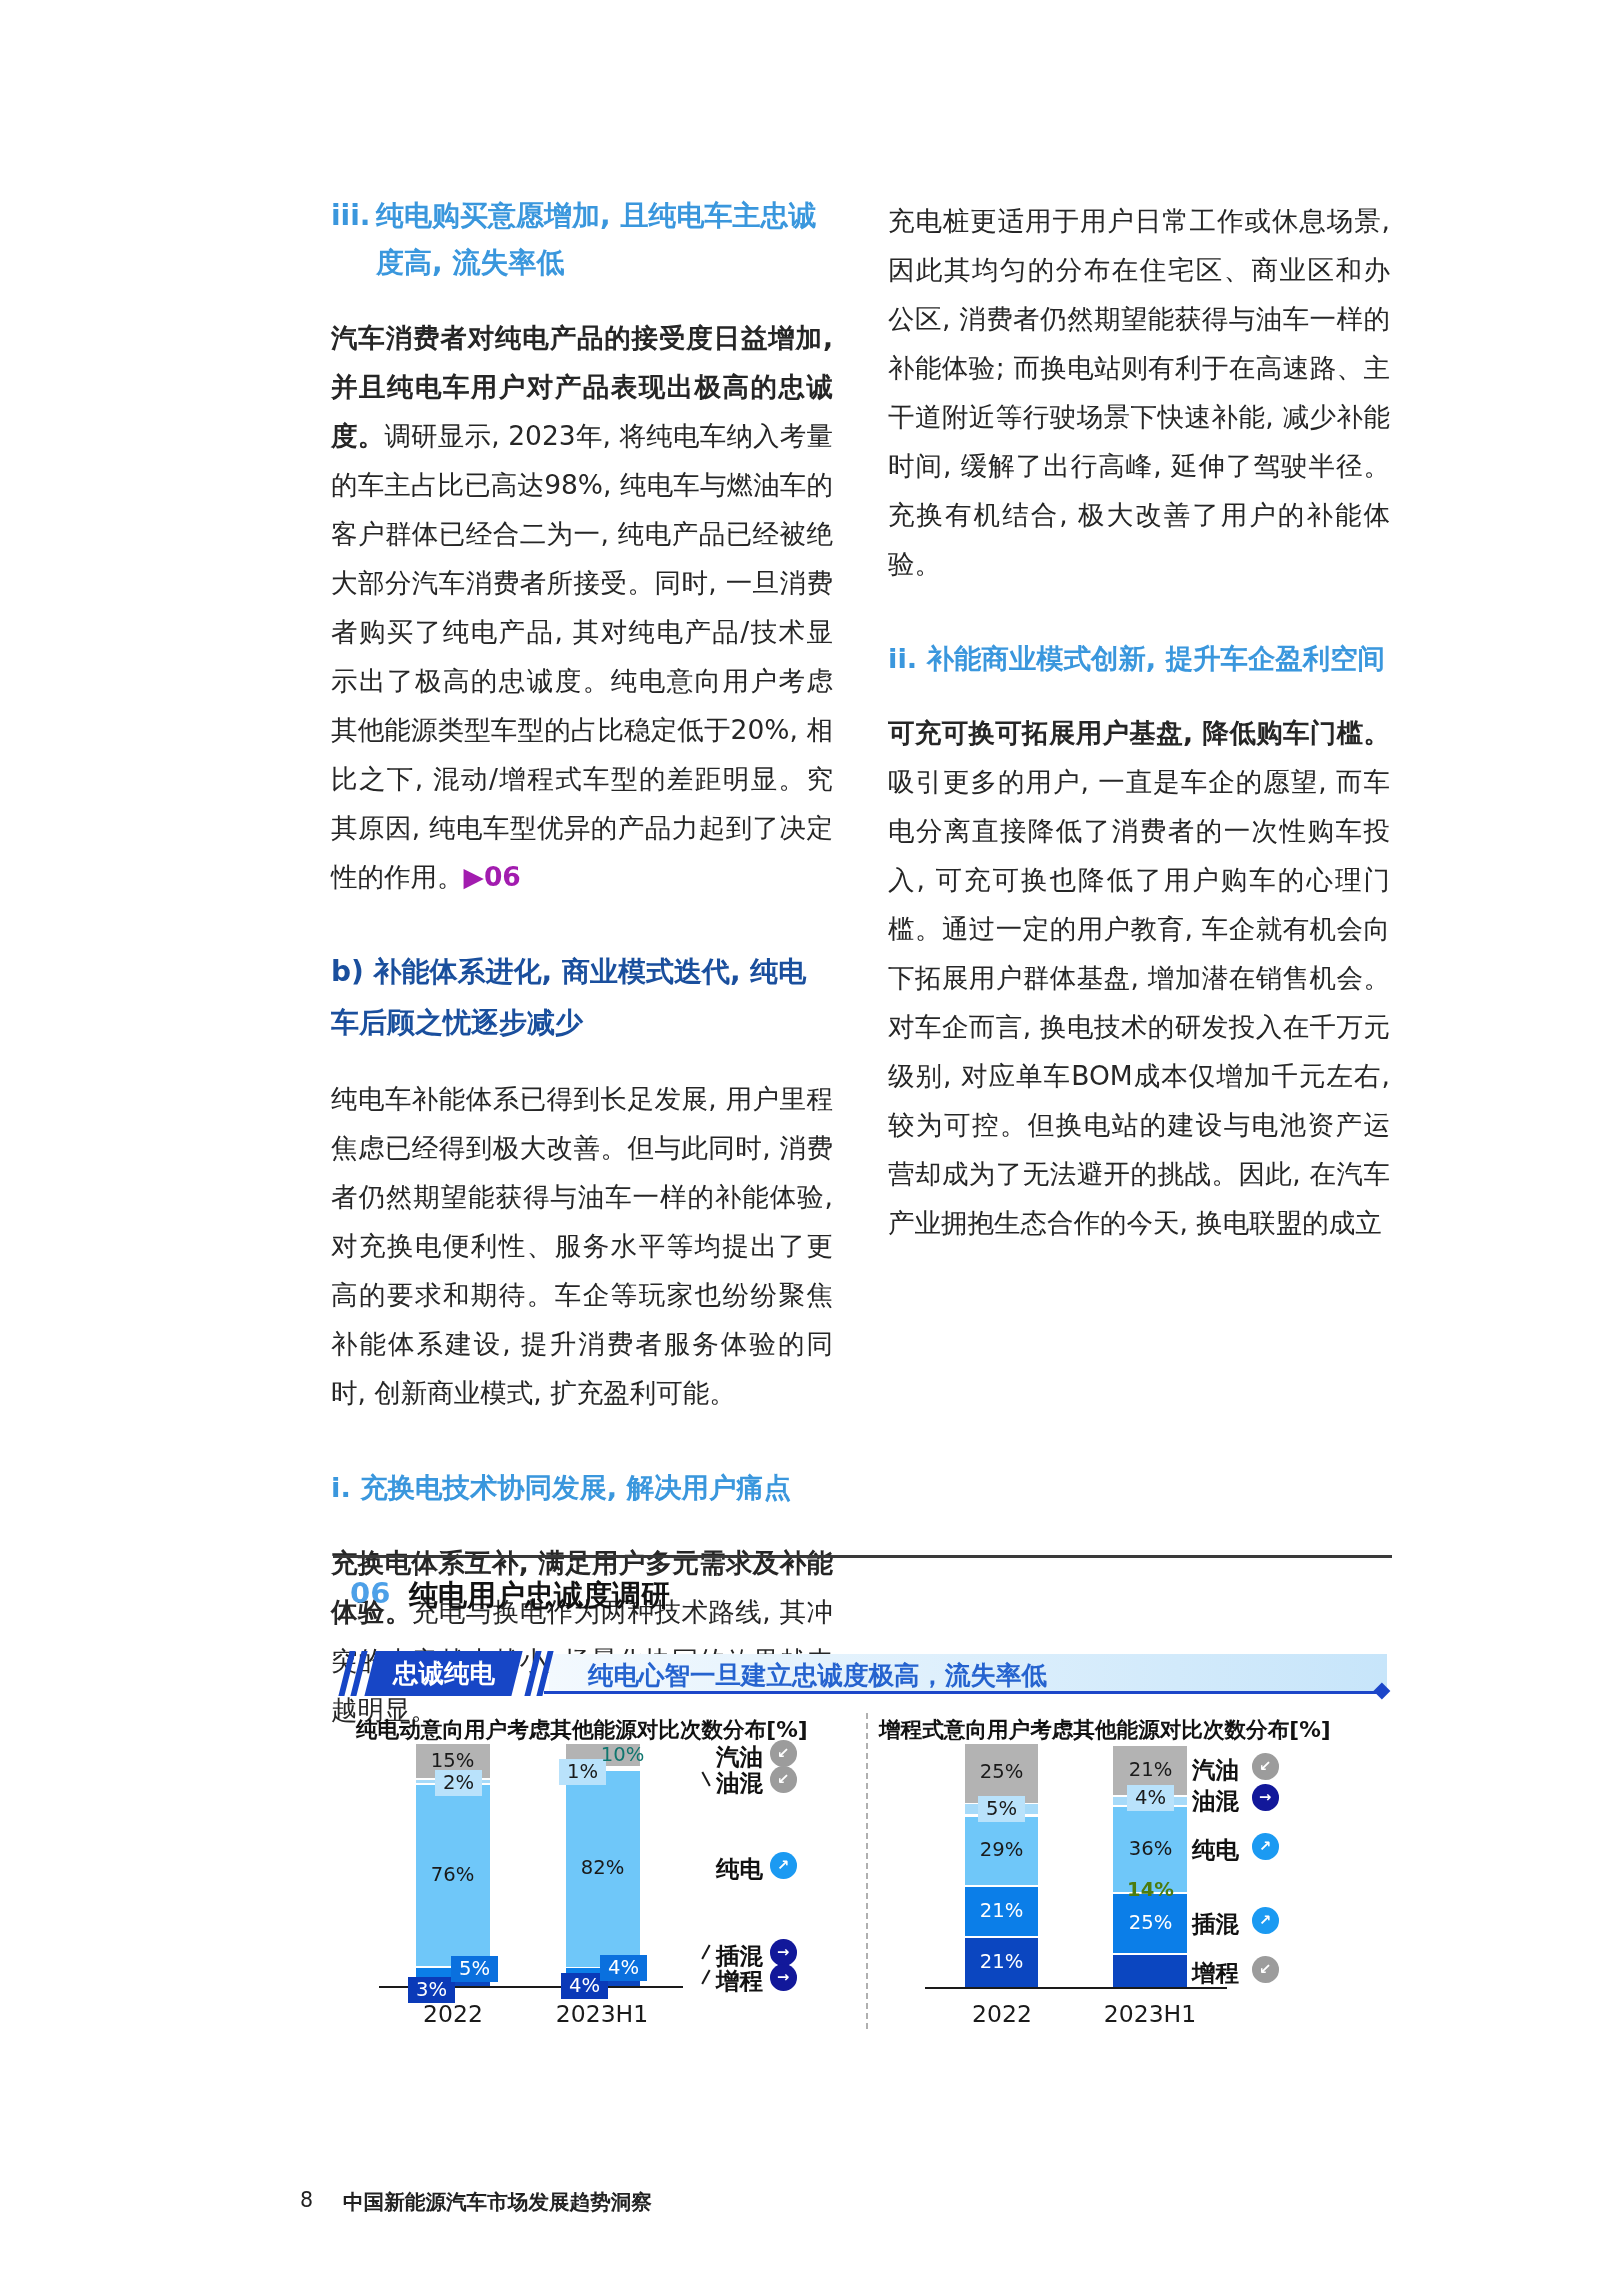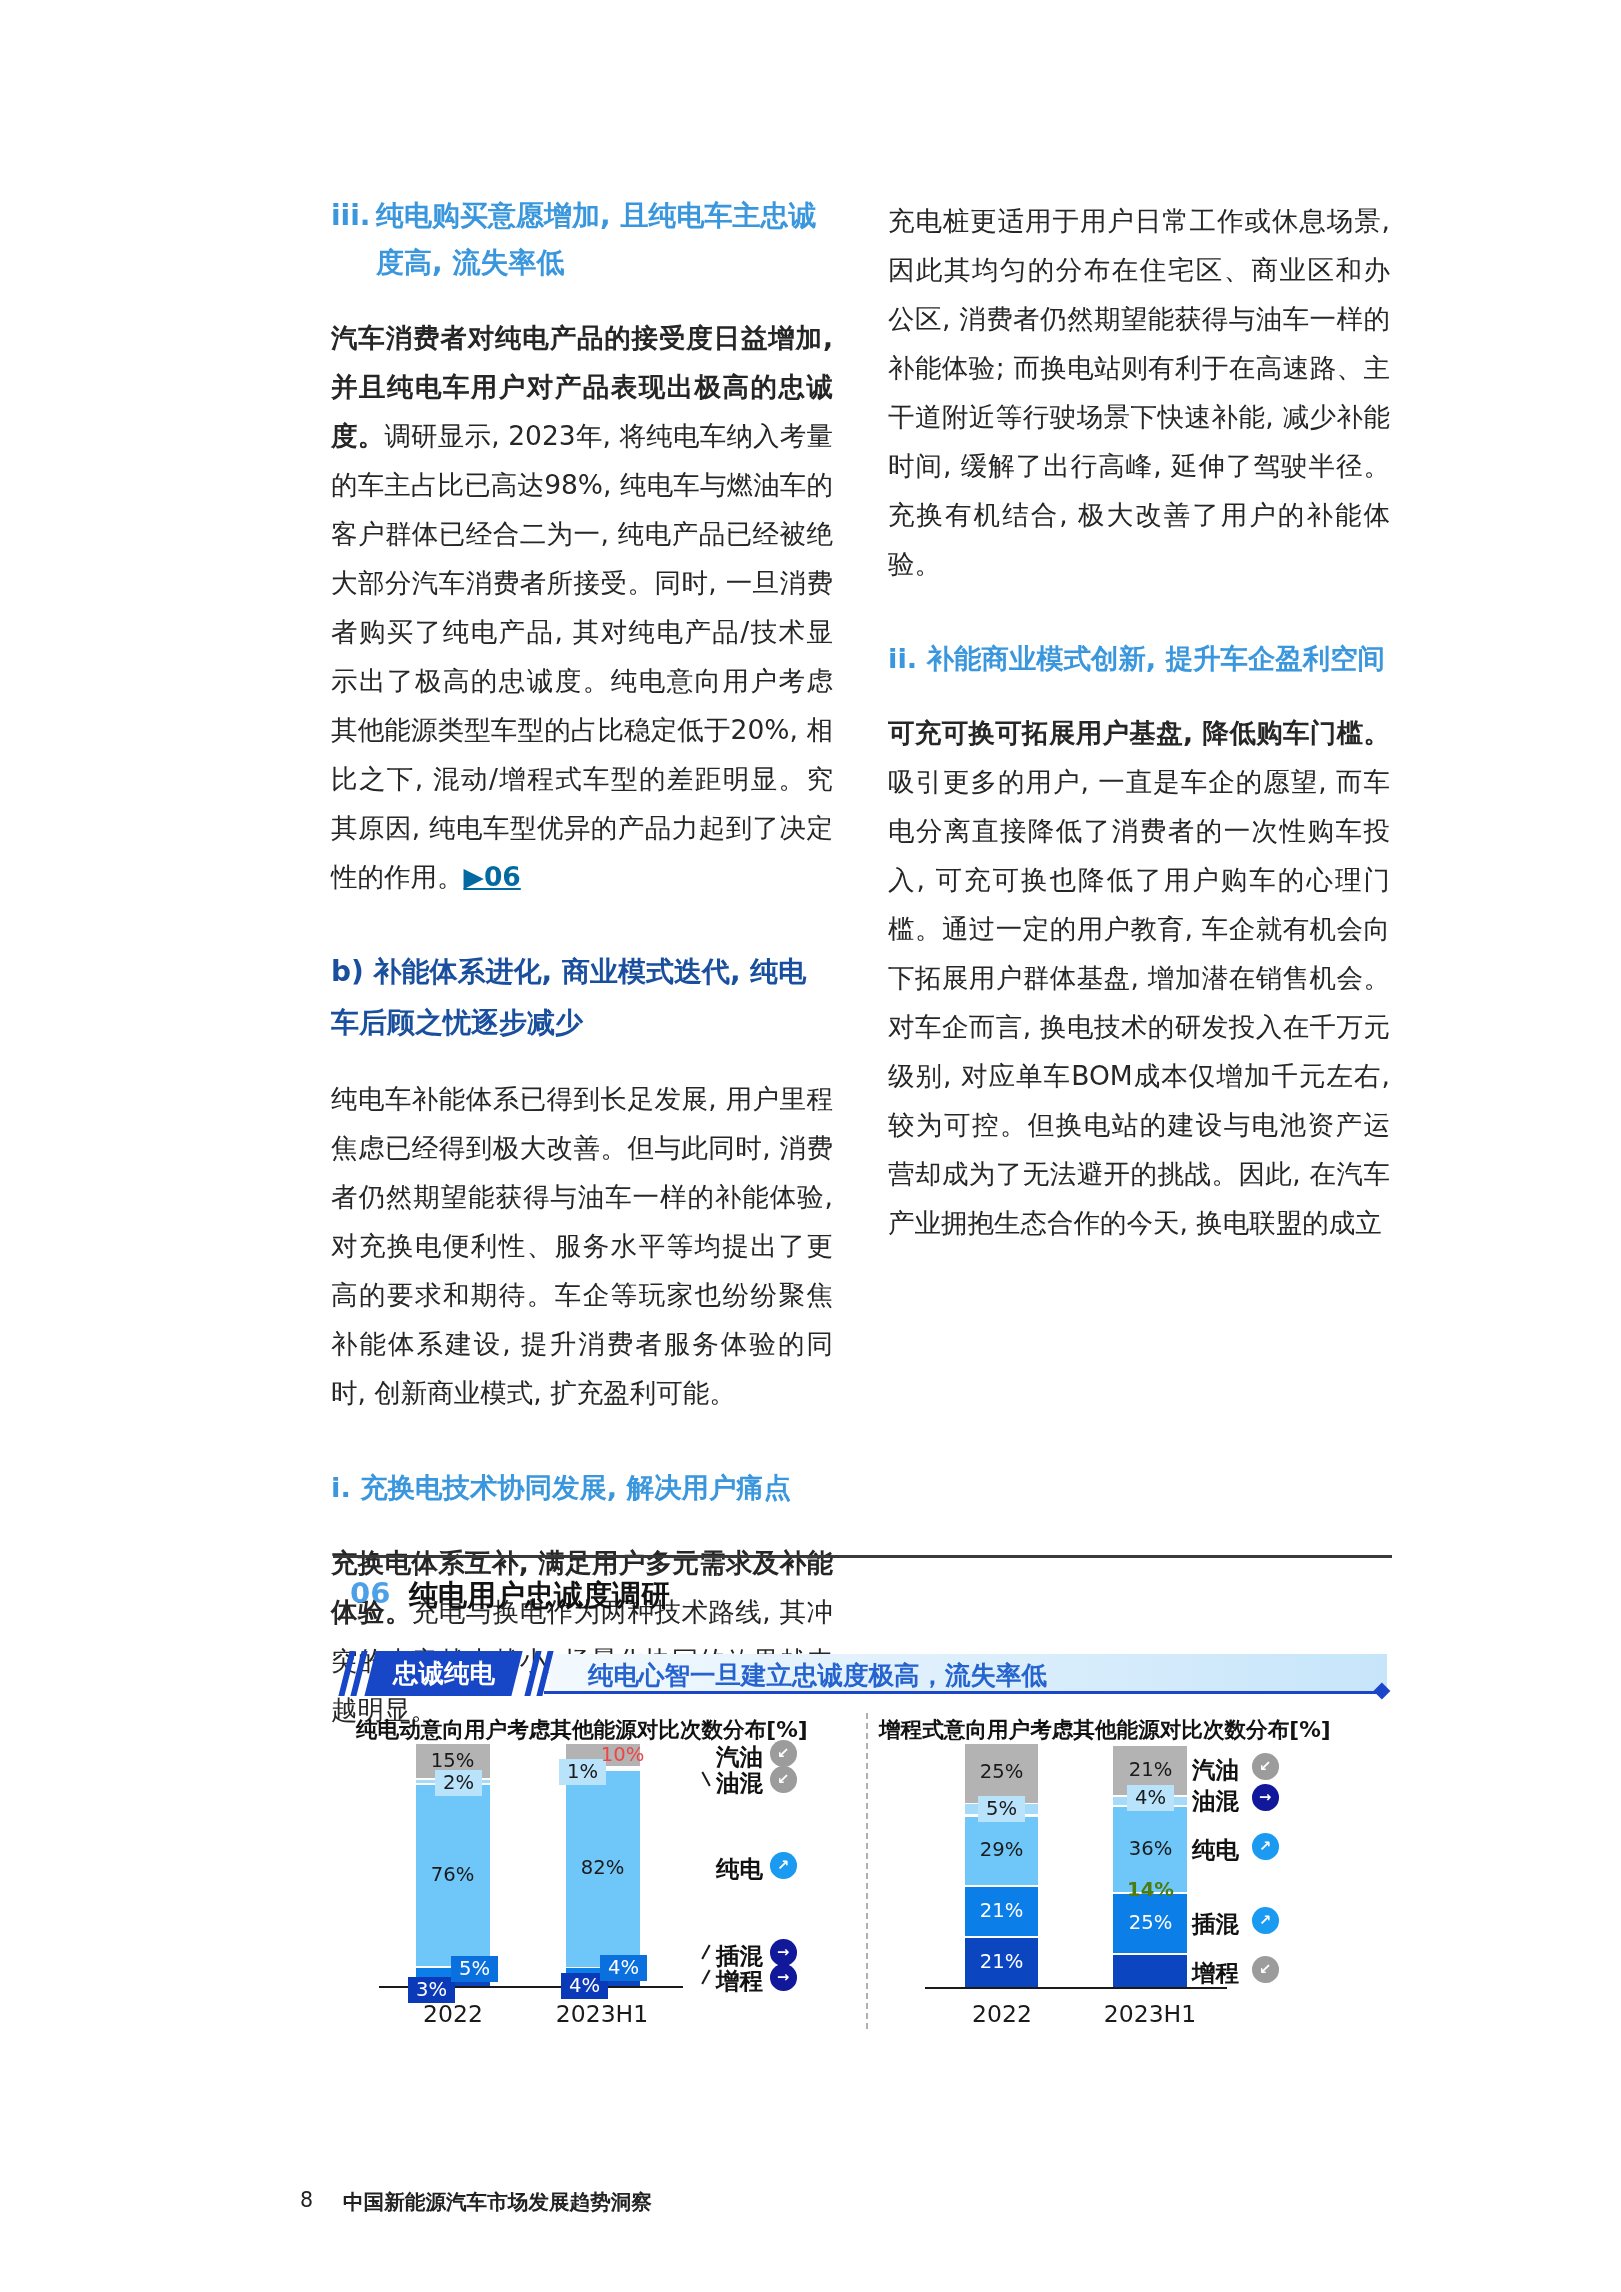--- a/index.html
+++ b/index.html
@@ -12,21 +12,21 @@
   .col-right{left:888px;top:196px;}
   .h-light{color:#3a97dd;font-weight:bold;font-size:28px;line-height:47px;text-align:left;}
   .h-dark{color:#1a4f9d;font-weight:bold;font-size:28px;line-height:51px;margin-top:45px;text-align:left;}
   .h-iii{display:flex;}
   .h-iii .mk{flex:0 0 45px;}
   .h-iii .tx{flex:1;}
   .para{margin-top:27.4px;}
   .para.tight{margin-top:25.5px;}
   .h-sub{margin-top:47px;font-size:27.4px;}
   .bold{font-weight:bold;}
-  .ref{color:#0369a1;font-weight:bold;text-decoration:underline;}
+  .ref{color:#a21caf;font-weight:bold;}
 
   
   .abs{position:absolute;}
   .fig-rule{left:333px;top:1555px;width:1059px;height:2.9px;background:#3a3a3a;}
   .fig-num{left:350px;top:1576px;font-size:29px;font-weight:bold;color:#4da0e8;}
   .fig-title{left:409px;top:1576px;font-size:29px;font-weight:bold;color:#121212;}
 
   .banner-strip{left:549px;top:1654px;width:838px;height:39px;
     background:linear-gradient(to right,#f3f9fe,#c7e5fa);}
   .banner-line{left:544px;top:1691px;width:838px;height:2.9px;background:#1c46c9;}
@@ -125,21 +125,21 @@
       <div class="seg" style="left: 566px; top: 1742px; width: 74px; height: 24px; background: rgb(179, 179, 179);"></div>
       <div class="lblbox" style="left: 408px; top: 1977px; background: rgb(10, 58, 184); color: rgb(255, 255, 255);">3%</div>
       <div class="lblbox" style="left: 451px; top: 1956px; background: rgb(10, 112, 222); color: rgb(255, 255, 255);">5%</div>
       <div class="lbl" style="left: 423px; top: 1863px; color: rgb(26, 26, 26);">76%</div>
       <div class="lblbox" style="left: 435px; top: 1770px; background: rgb(185, 226, 251); color: rgb(26, 26, 26);">2%</div>
       <div class="lbl" style="left: 423px; top: 1749px; color: rgb(26, 26, 26);">15%</div>
       <div class="lblbox" style="left: 561px; top: 1973px; background: rgb(10, 58, 184); color: rgb(255, 255, 255);">4%</div>
       <div class="lblbox" style="left: 600px; top: 1955px; background: rgb(10, 112, 222); color: rgb(255, 255, 255);">4%</div>
       <div class="lbl" style="left: 573px; top: 1856px; color: rgb(26, 26, 26);">82%</div>
       <div class="lblbox" style="left: 559px; top: 1759px; background: rgb(185, 226, 251); color: rgb(26, 26, 26);">1%</div>
-      <div class="lbl" style="left: 593px; top: 1743px; color: #ef4444;">10%</div>
+      <div class="lbl" style="left: 593px; top: 1743px; color: #0f766e;">10%</div>
       <div class="leglab" style="left: 716px; top: 1741px;">汽油</div>
       <div class="legicon" style="left: 770px; top: 1740px; background: rgb(156, 156, 156);">
         <span>↙</span>
       </div>
       <div class="tick back" style="left: 705px; top: 1771px;"></div>
       <div class="leglab" style="left: 716px; top: 1767px;">油混</div>
       <div class="legicon" style="left: 770px; top: 1766px; background: rgb(156, 156, 156);">
         <span>↙</span>
       </div>
       <div class="leglab" style="left: 716px; top: 1853px;">纯电</div>

